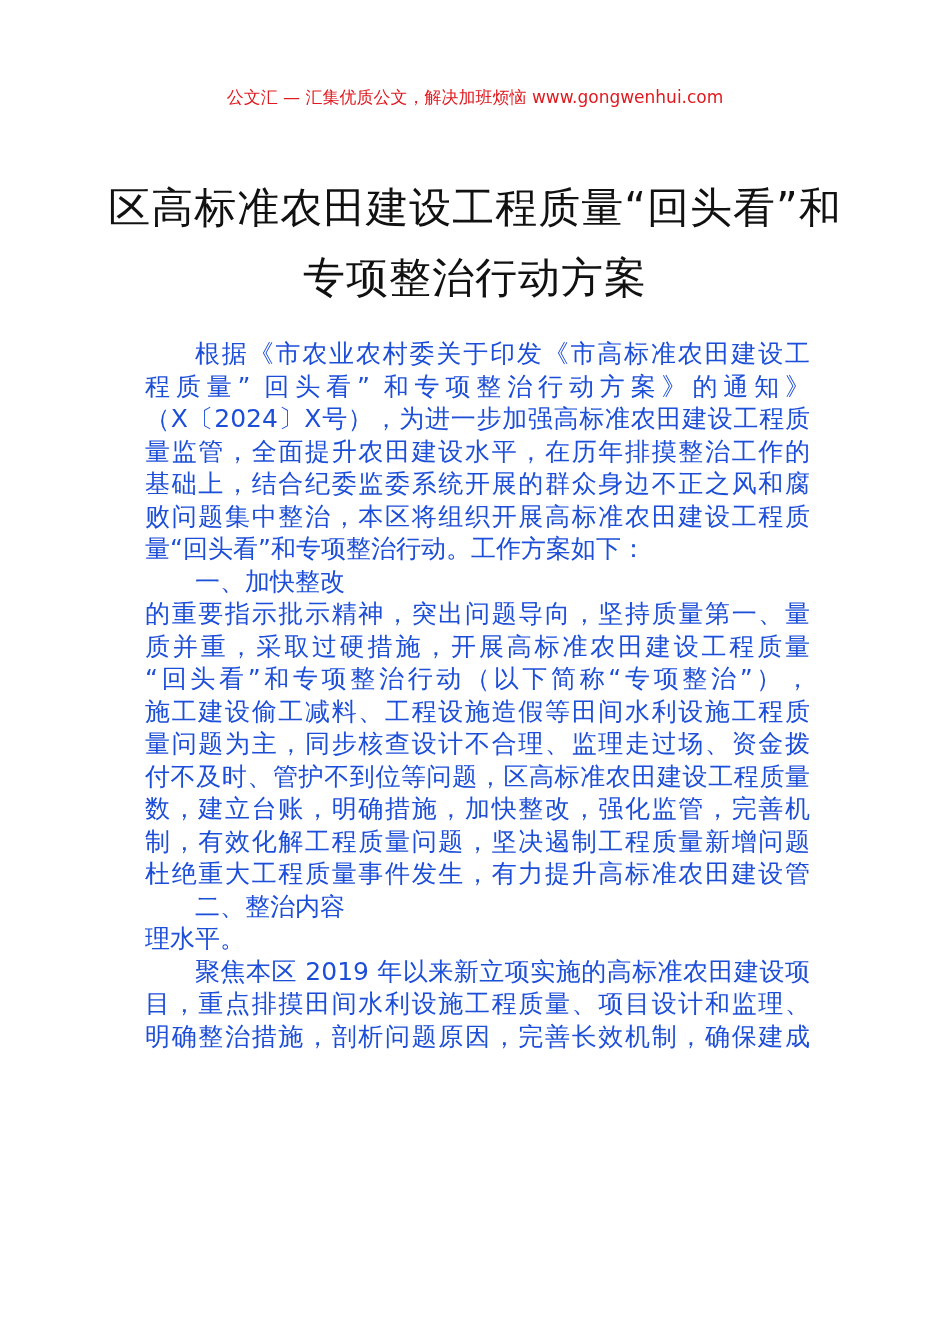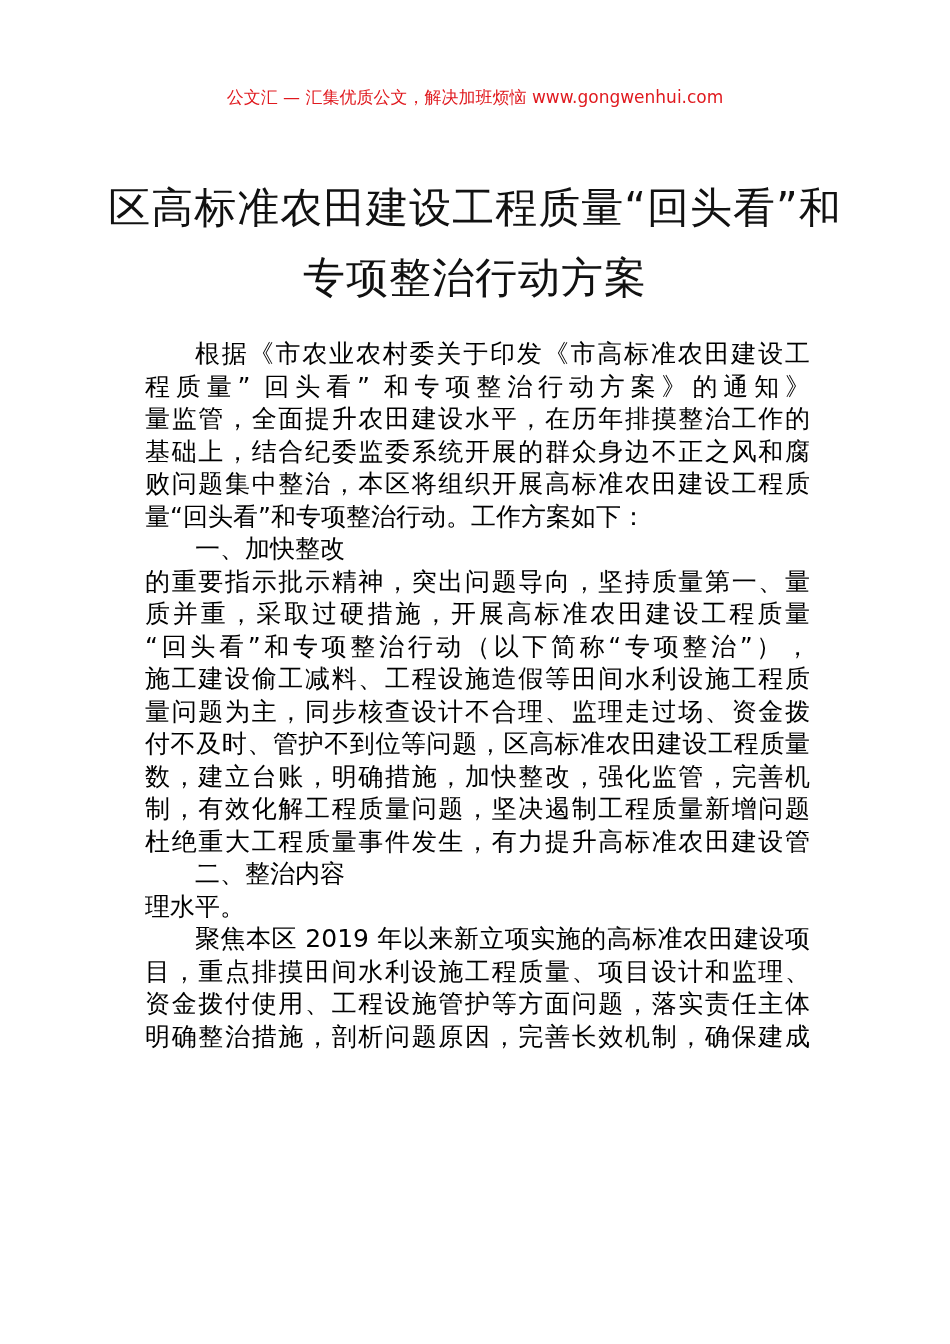--- a/index.html
+++ b/index.html
@@ -12,51 +12,51 @@
   }
   .title {
     position: absolute; left: 0; width: 950px; text-align: center;
     font-family: "DejaVu Sans", sans-serif; font-size: 42px; color: #111;
     letter-spacing: 1px;
   }
   .title.l1 { top: 180px; }
   .title.l2 { top: 250px; }
   .body-text {
     position: absolute; left: 145px; top: 338px; width: 665px;
-    font-family: "DejaVu Sans", sans-serif; font-size: 25px; color: #000000;
+    font-family: "DejaVu Sans", sans-serif; font-size: 25px; color: #1d4ed8;
   }
   .line { height: 32.5px; line-height: 32.5px; white-space: nowrap; overflow: visible; text-align: justify; text-align-last: justify; }
   .line.last { text-align-last: left; }
   .line.indent { padding-left: 50px; }
   .line.heading { text-align-last: left; }
 </style>
 </head>
 <body>
 
 <div class="page">
   <div class="banner">公文汇 — 汇集优质公文，解决加班烦恼 www.gongwenhui.com</div>
   <div class="title l1">区高标准农田建设工程质量“回头看”和</div>
   <div class="title l2">专项整治行动方案</div>
   <div class="body-text" id="body-text">
       <div class="line indent">根据《市农业农村委关于印发《市高标准农田建设工</div>
       <div class="line">程质量” 回头看” 和专项整治行动方案》的通知》</div>
+      <div class="line">（X〔2024〕X号），为进一步加强高标准农田建设工程质</div>
       <div class="line">量监管，全面提升农田建设水平，在历年排摸整治工作的</div>
       <div class="line">基础上，结合纪委监委系统开展的群众身边不正之风和腐</div>
       <div class="line">败问题集中整治，本区将组织开展高标准农田建设工程质</div>
       <div class="line last">量“回头看”和专项整治行动。工作方案如下：</div>
       <div class="line indent heading">一、加快整改</div>
       <div class="line">的重要指示批示精神，突出问题导向，坚持质量第一、量</div>
       <div class="line">质并重，采取过硬措施，开展高标准农田建设工程质量</div>
       <div class="line">“回头看”和专项整治行动（以下简称“专项整治”），</div>
       <div class="line">施工建设偷工减料、工程设施造假等田间水利设施工程质</div>
       <div class="line">量问题为主，同步核查设计不合理、监理走过场、资金拨</div>
       <div class="line">付不及时、管护不到位等问题，区高标准农田建设工程质量</div>
       <div class="line">数，建立台账，明确措施，加快整改，强化监管，完善机</div>
       <div class="line">制，有效化解工程质量问题，坚决遏制工程质量新增问题</div>
       <div class="line">杜绝重大工程质量事件发生，有力提升高标准农田建设管</div>
       <div class="line indent heading">二、整治内容</div>
       <div class="line last">理水平。</div>
       <div class="line indent">聚焦本区 2019 年以来新立项实施的高标准农田建设项</div>
       <div class="line">目，重点排摸田间水利设施工程质量、项目设计和监理、</div>
-      <div class="line">资金拨付使用、工程设施管护等方面问题，落实责任主体</div>
       <div class="line">明确整治措施，剖析问题原因，完善长效机制，确保建成</div>
     </div>
 </div>
 
 </body></html>

